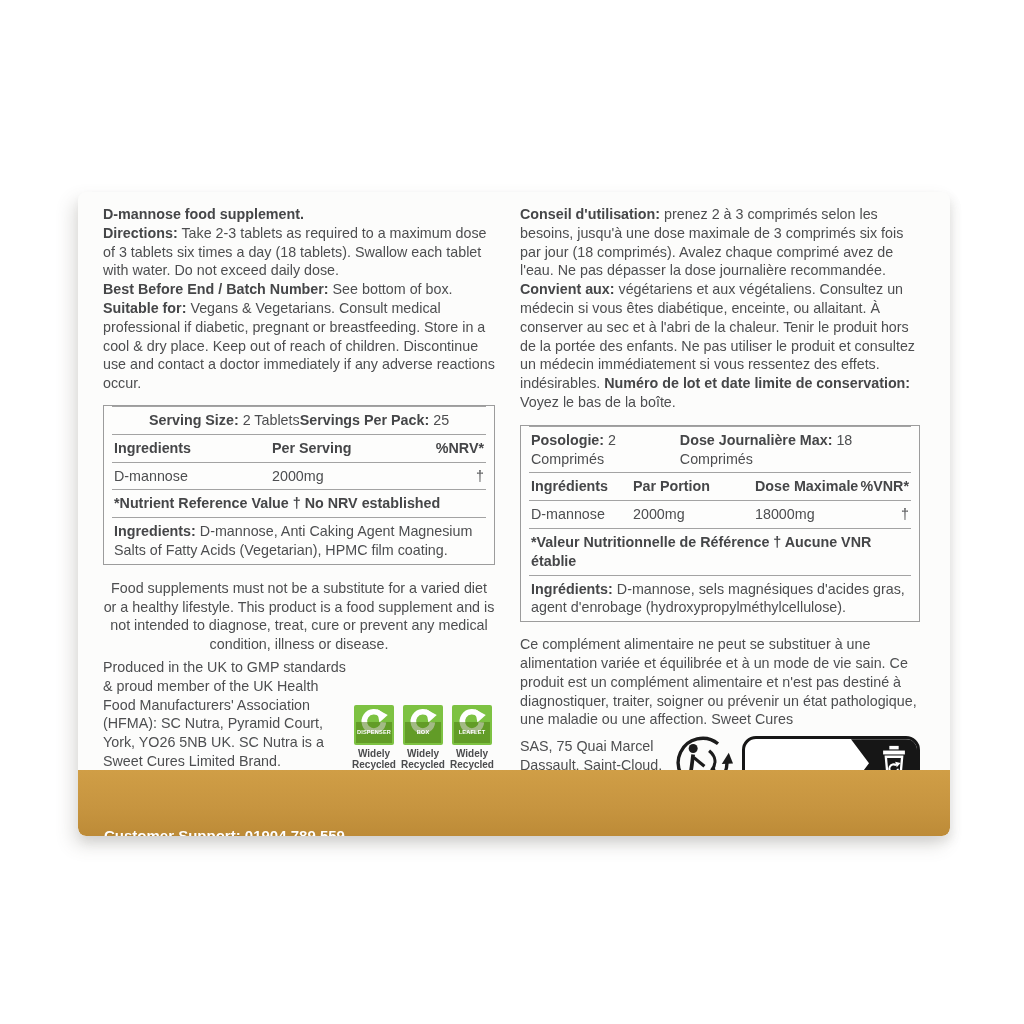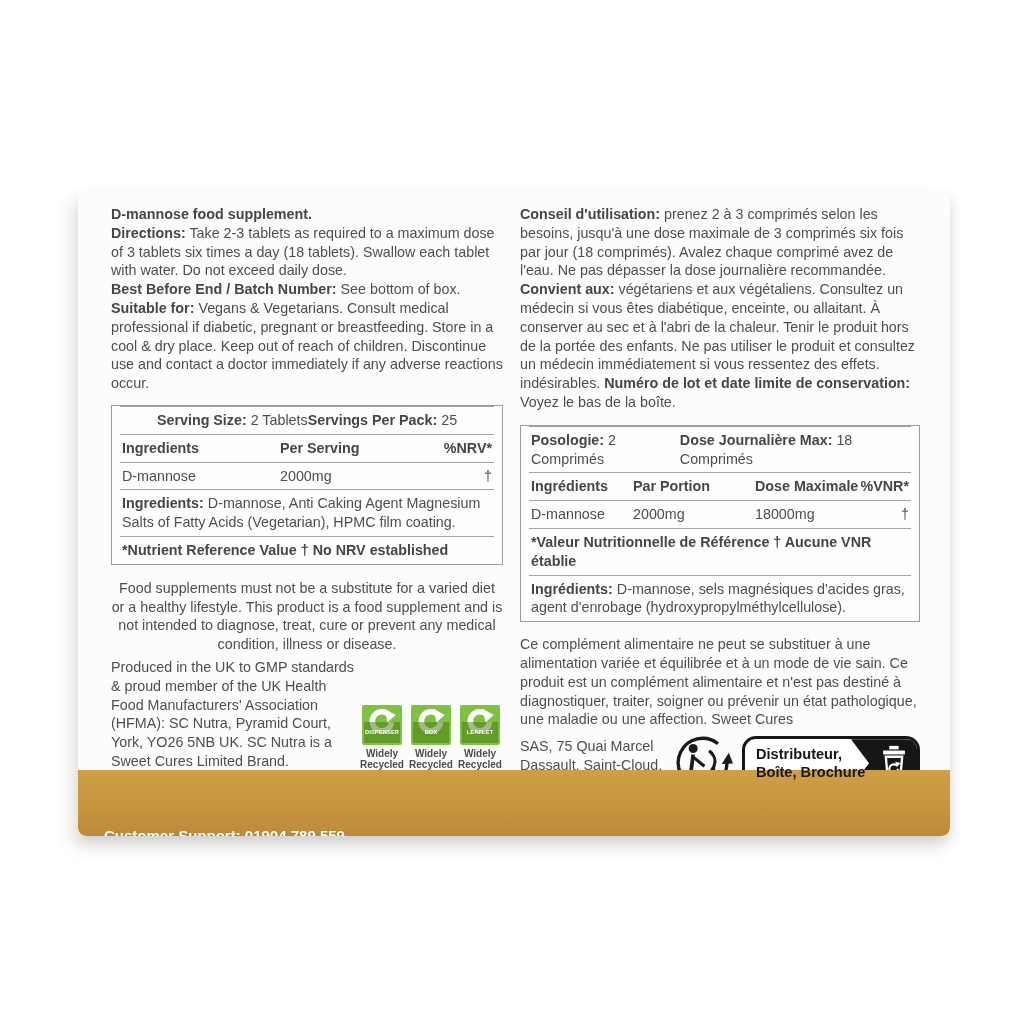--- a/index.html
+++ b/index.html
@@ -12,21 +12,21 @@
     overflow:hidden;
   }
   .card {
     position:absolute; left:78px; top:192px; width:872px; height:644px;
     background:#fcfcfb;
     border-radius:8px;
     box-shadow:-5px 9px 18px rgba(90,85,75,.20), 3px 6px 10px rgba(90,85,75,.10);
     overflow:hidden;
   }
   .col { position:absolute; top:13px; font-size:14.3px; line-height:18.8px; }
-  .col-en { left:25px;  width:392px;margin-left:8px; }
+  .col-en { left:25px;  width:392px; }
   .col-fr { left:442px; width:400px; }
   .b { font-weight:bold; color:#454648; }
   .para { }
   
   .ntable { border:1.5px solid #9c9c9c; background:#fdfdfc; margin-top:12px; }
   .trow { margin:0 8px; padding:4px 2px; border-top:1px solid #a3a3a3; }
   .trow.title { border-top:none; font-size:19.5px; font-weight:bold; color:#434446; padding:7px 2px 5px; letter-spacing:.2px; }
   .trow.split { display:flex; justify-content:center; }
   .grid3 { display:grid; grid-template-columns:158px 1fr 52px; }
   .grid4 { display:grid; grid-template-columns:102px 122px 1fr 50px; }
@@ -86,24 +86,24 @@
       <div class="trow grid3">
         <span class="b">Ingredients</span>
         <span class="b">Per Serving</span>
         <span class="b right">%NRV*</span>
       </div>
       <div class="trow grid3">
         <span>D-mannose</span>
         <span>2000mg</span>
         <span class="right">†</span>
       </div>
+      <div class="trow b">*Nutrient Reference Value † No NRV established</div>
       <div class="trow">
         <span class="b">Ingredients:</span><span> D-mannose, Anti Caking Agent Magnesium Salts of Fatty Acids (Vegetarian), HPMC film coating.</span>
       </div>
-      <div class="trow b">*Nutrient Reference Value † No NRV established</div>
     </div>
 
     <div class="para" style="margin-top:14px;text-align:center;">Food supplements must not be a substitute for a varied diet or a healthy lifestyle. This product is a food supplement and is not intended to diagnose, treat, cure or prevent any medical condition, illness or disease.</div>
 
     <div class="bottom-row">
       <div class="prod-text">Produced in the UK to GMP standards &amp; proud member of the UK Health Food Manufacturers' Association (HFMA): SC Nutra, Pyramid Court, York, YO26 5NB UK. SC Nutra is a Sweet Cures Limited Brand.</div>
       <div class="rbadges">
 
         <div class="rbadge">
           <div class="rsq">
@@ -185,24 +185,20 @@
           <circle cx="21.5" cy="16.5" r="4.8" fill="#1b1b1b"></circle>
           <path d="M21.5 23 C20.5 30 20 37 18.5 44" fill="none" stroke="#1b1b1b" stroke-width="4"></path>
           <path d="M22 26 L33.5 35.5" fill="none" stroke="#1b1b1b" stroke-width="3.4"></path>
           <path d="M38.5 19 C46 25 46.5 33 41 40" fill="none" stroke="#1b1b1b" stroke-width="3.4"></path>
           <polygon points="44.5,36.5 37,43.5 47,46" fill="#1b1b1b"></polygon>
           <path d="M23.5 48.5 C31 52.5 39 51 44.5 45.5" fill="none" stroke="#1b1b1b" stroke-width="3.4"></path>
           <polygon points="29.5,52.5 19.5,46.5 21.5,56.5" fill="#1b1b1b"></polygon>
         </svg>
 
         <div class="infotri">
-          <div class="infotri-text">
-            <div>Distributeur,</div>
-            <div>Boîte, Brochure</div>
-          </div>
           <div class="infotri-black">
             <svg width="28" height="36" viewBox="0 0 36 44">
               <rect x="12" y="0" width="12" height="4.5" fill="#ffffff"></rect>
               <rect x="4" y="6" width="28" height="5" fill="#ffffff"></rect>
               <path d="M7.5 14 L10 42 L26 42 L28.5 14 Z" fill="none" stroke="#ffffff" stroke-width="3"></path>
               <path d="M23 29.5 a5.5 5.5 0 1 1 -2.2 -4.6" fill="none" stroke="#ffffff" stroke-width="2.6"></path>
               <polygon points="19.5,20.5 26.5,22 21.5,27.5" fill="#ffffff"></polygon>
             </svg>
           </div>
         </div>

